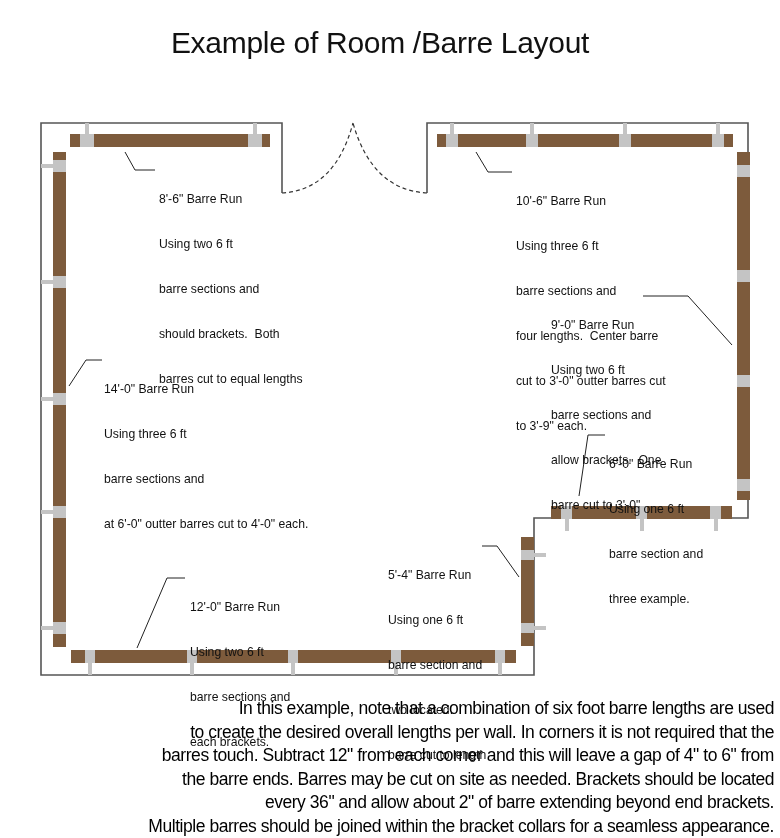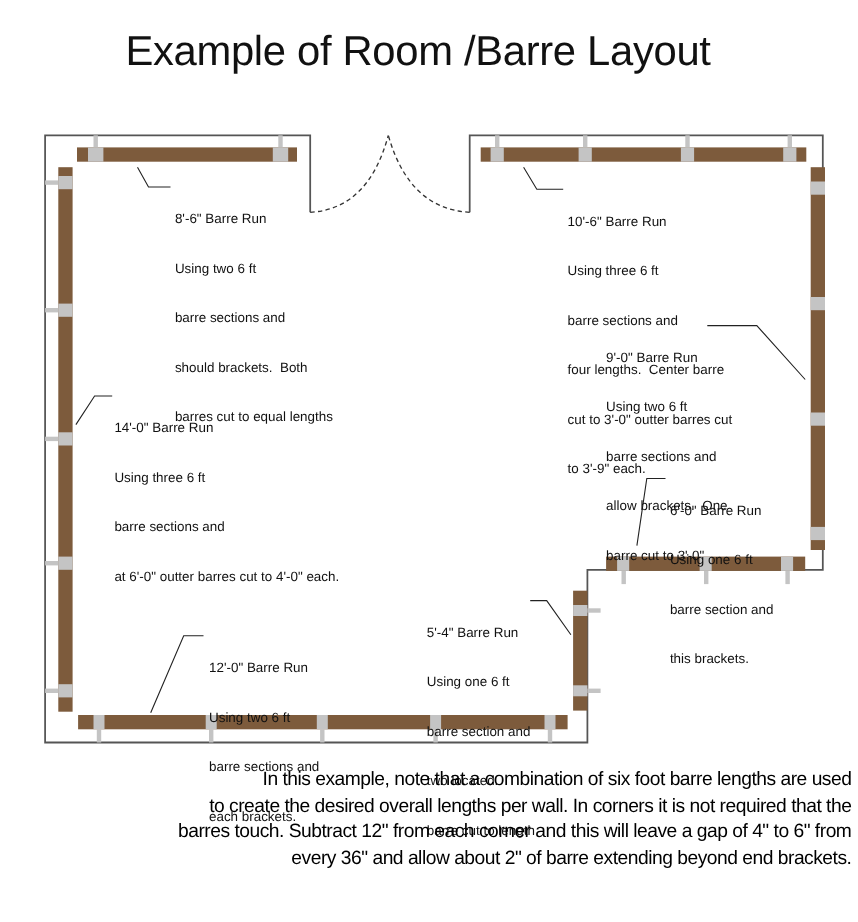--- a/index.html
+++ b/index.html
@@ -1,17 +1,17 @@
 <!DOCTYPE html>
 <html><head>
 <meta charset="utf-8">
 <style>
   html, body { margin: 0; padding: 0; background: #ffffff; }
   body { width: 780px; height: 838px; position: relative; overflow: hidden; font-family: "Liberation Sans", sans-serif; color: #111; }
-  .title { position: absolute; left: 0; top: 26px; width: 760px; text-align: center; font-size: 38px; letter-spacing: -0.3px; }
+  .title { position: absolute; left: 0; top: 26px; width: 760px; text-align: center; font-size: 30px; letter-spacing: -0.3px; }
   #diagram { position: absolute; left: 0; top: 0; }
   .label { position: absolute; font-size: 12.2px; line-height: 15px; white-space: pre; color: #111; }
   .footer { position: absolute; left: 34px; top: 697px; width: 740px; font-size: 17.5px; line-height: 23.5px; letter-spacing: -0.45px; color: #000; }
   .footer div { white-space: nowrap; text-align: right; }
 </style>
 </head>
 <body>
 
 <div class="title">Example of Room /Barre Layout</div>
 
@@ -141,21 +141,21 @@
   <div>14'-0" Barre Run</div>
   <div>Using three 6 ft</div>
   <div>barre sections and</div>
   <div>at 6'-0" outter barres cut to 4'-0" each.</div>
 </div>
 
 <div class="label" style="left:609px; top:427px;">
   <div>6'-0" Barre Run</div>
   <div>Using one 6 ft</div>
   <div>barre section and</div>
-  <div>this brackets.</div>
+  <div>three example.</div>
 </div>
 
 <div class="label" style="left:388px; top:538px;">
   <div>5'-4" Barre Run</div>
   <div>Using one 6 ft</div>
   <div>barre section and</div>
   <div>two located.</div>
   <div>barre cut to length</div>
 </div>
 
@@ -163,14 +163,16 @@
   <div>12'-0" Barre Run</div>
   <div>Using two 6 ft</div>
   <div>barre sections and</div>
   <div>each brackets.</div>
 </div>
 
 <div class="footer">
   <div>In this example, note that a combination of six foot barre lengths are used</div>
   <div>to create the desired overall lengths per wall.  In corners it is not required that the</div>
   <div>barres touch. Subtract 12" from each corner and this will leave a gap of 4" to 6" from</div>
+  <div>the barre ends.  Barres may be cut on site as needed.  Brackets should be located</div>
   <div>every 36" and allow about 2" of barre extending beyond end brackets.</div>
+  <div>Multiple barres should be joined within the bracket collars for a seamless appearance.</div>
 </div>
 
 </body></html>

